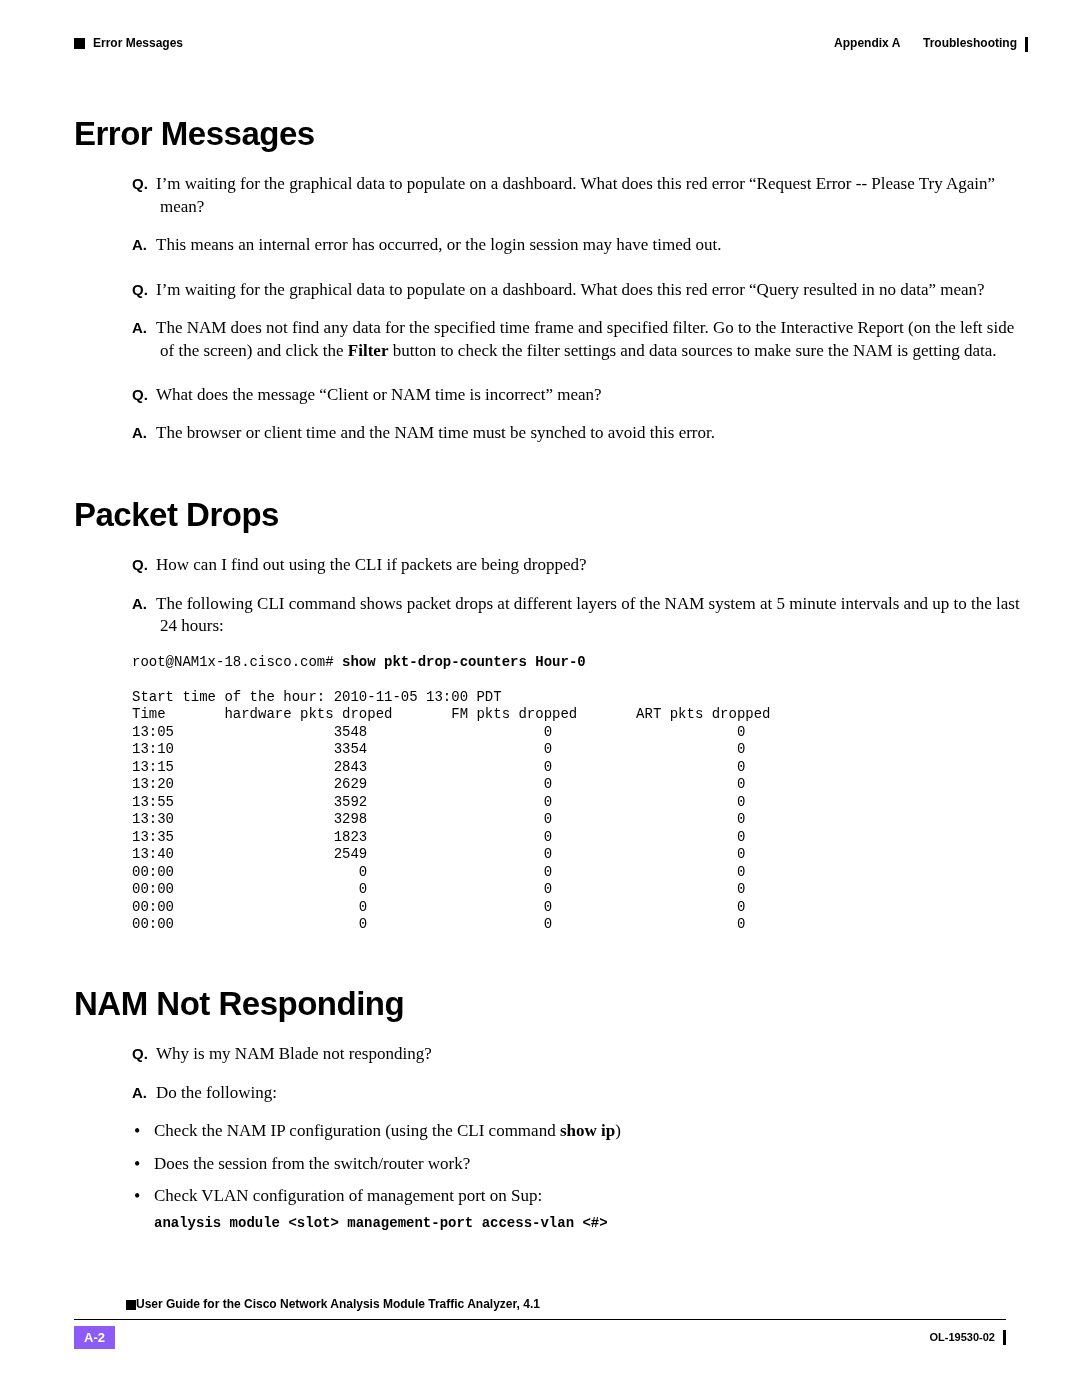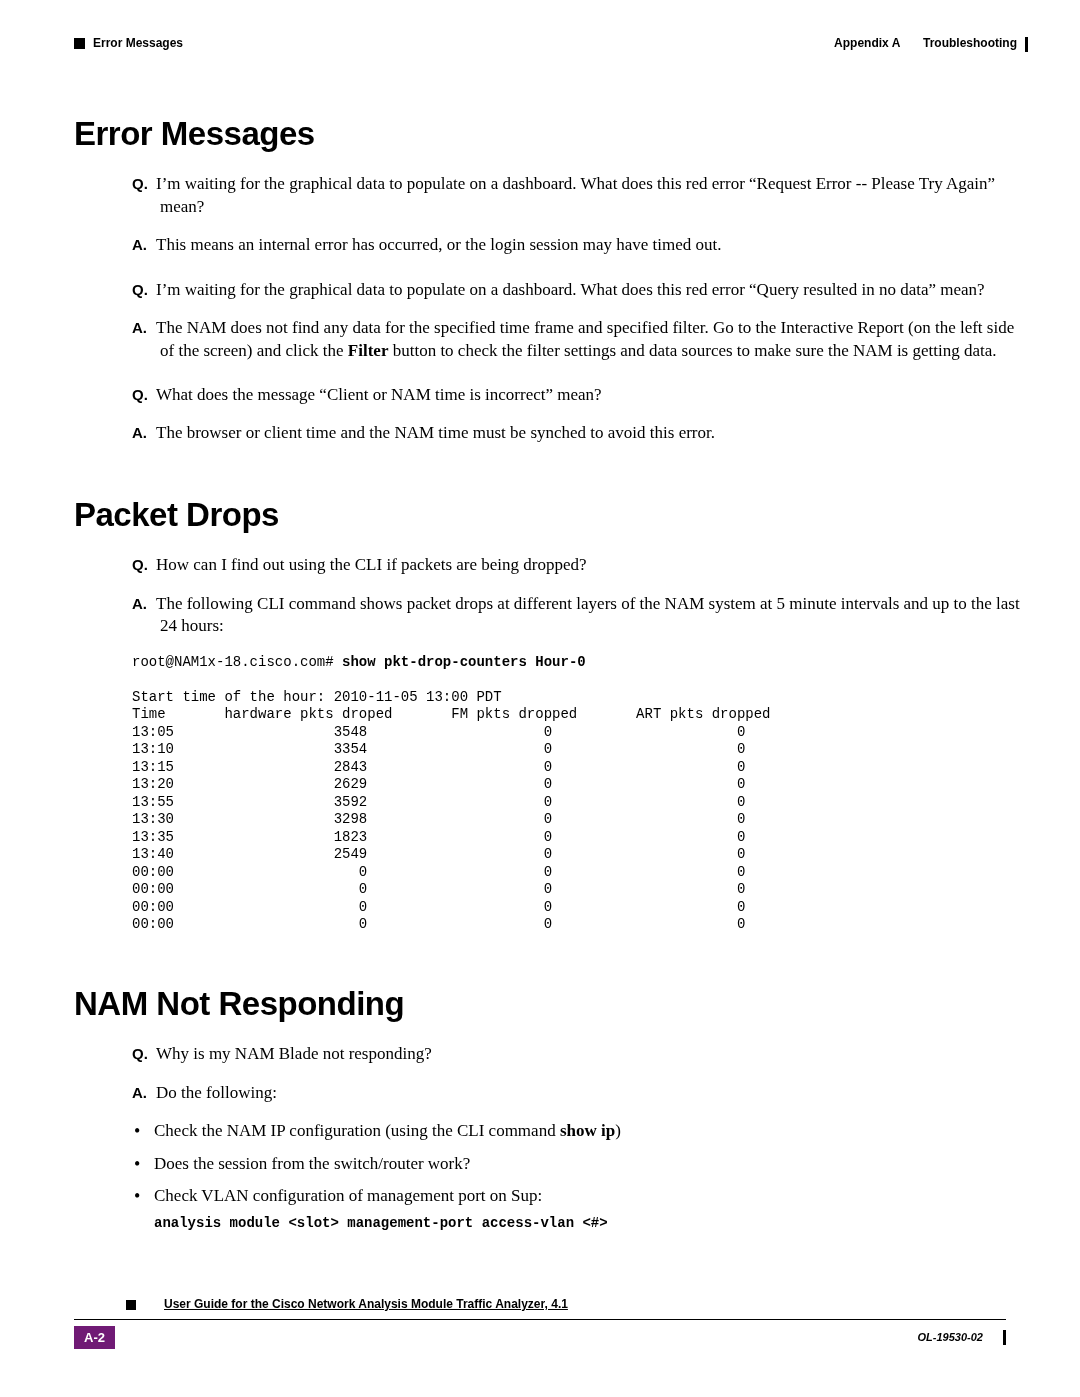--- a/index.html
+++ b/index.html
@@ -19,25 +19,25 @@
   .row{padding-left:28px;}
   .bold{font-weight:bold;}
   .code{font-family:"Courier New",Courier,monospace;font-size:14px;line-height:1.25;white-space:pre;margin:10px 0 10px 0;}
   .codeb{font-weight:bold;}
   ul.bul{list-style:none;padding:0;margin:0;}
   ul.bul>li{position:relative;padding-left:22px;margin:0 0 10px 0;}
   ul.bul>li::before{content:"•";position:absolute;left:2px;top:0;font-size:18px;}
   .footer{position:absolute;left:74px;right:74px;bottom:48px;}
   .frule{border-top:1.5px solid #000;width:100%;margin-bottom:6px;}
   .frow{display:flex;justify-content:space-between;align-items:center;font-family:Arial,Helvetica,sans-serif;font-weight:bold;font-size:11px;}
-  .ftitle-wrap{display:flex;align-items:center;gap:28px;margin-bottom:6px;text-decoration:underline;}
+  .ftitle-wrap{display:flex;align-items:center;gap:0;margin-bottom:6px;}
   .ftitle-wrap .bullet{width:10px;height:10px;background:#000;}
   .ftitle{font-family:Arial,Helvetica,sans-serif;font-weight:bold;font-size:12px;}
-  .pgbox{background:#701a75;color:#fff;padding:3px 10px;font-family:Arial,Helvetica,sans-serif;font-weight:bold;font-size:13px;text-align:center;}
-  .foot-right{display:flex;align-items:flex-start;gap:20px;font-style:italic;}
+  .pgbox{background:#8b5cf6;color:#fff;padding:3px 10px;font-family:Arial,Helvetica,sans-serif;font-weight:bold;font-size:13px;text-align:center;}
+  .foot-right{display:flex;align-items:flex-start;gap:8px;}
 </style>
 </head>
 <body>
 
 <div class="page">
 
   <div class="header">
     <div class="hleft">
       <div class="bullet"></div>
       <span>Error Messages</span>

